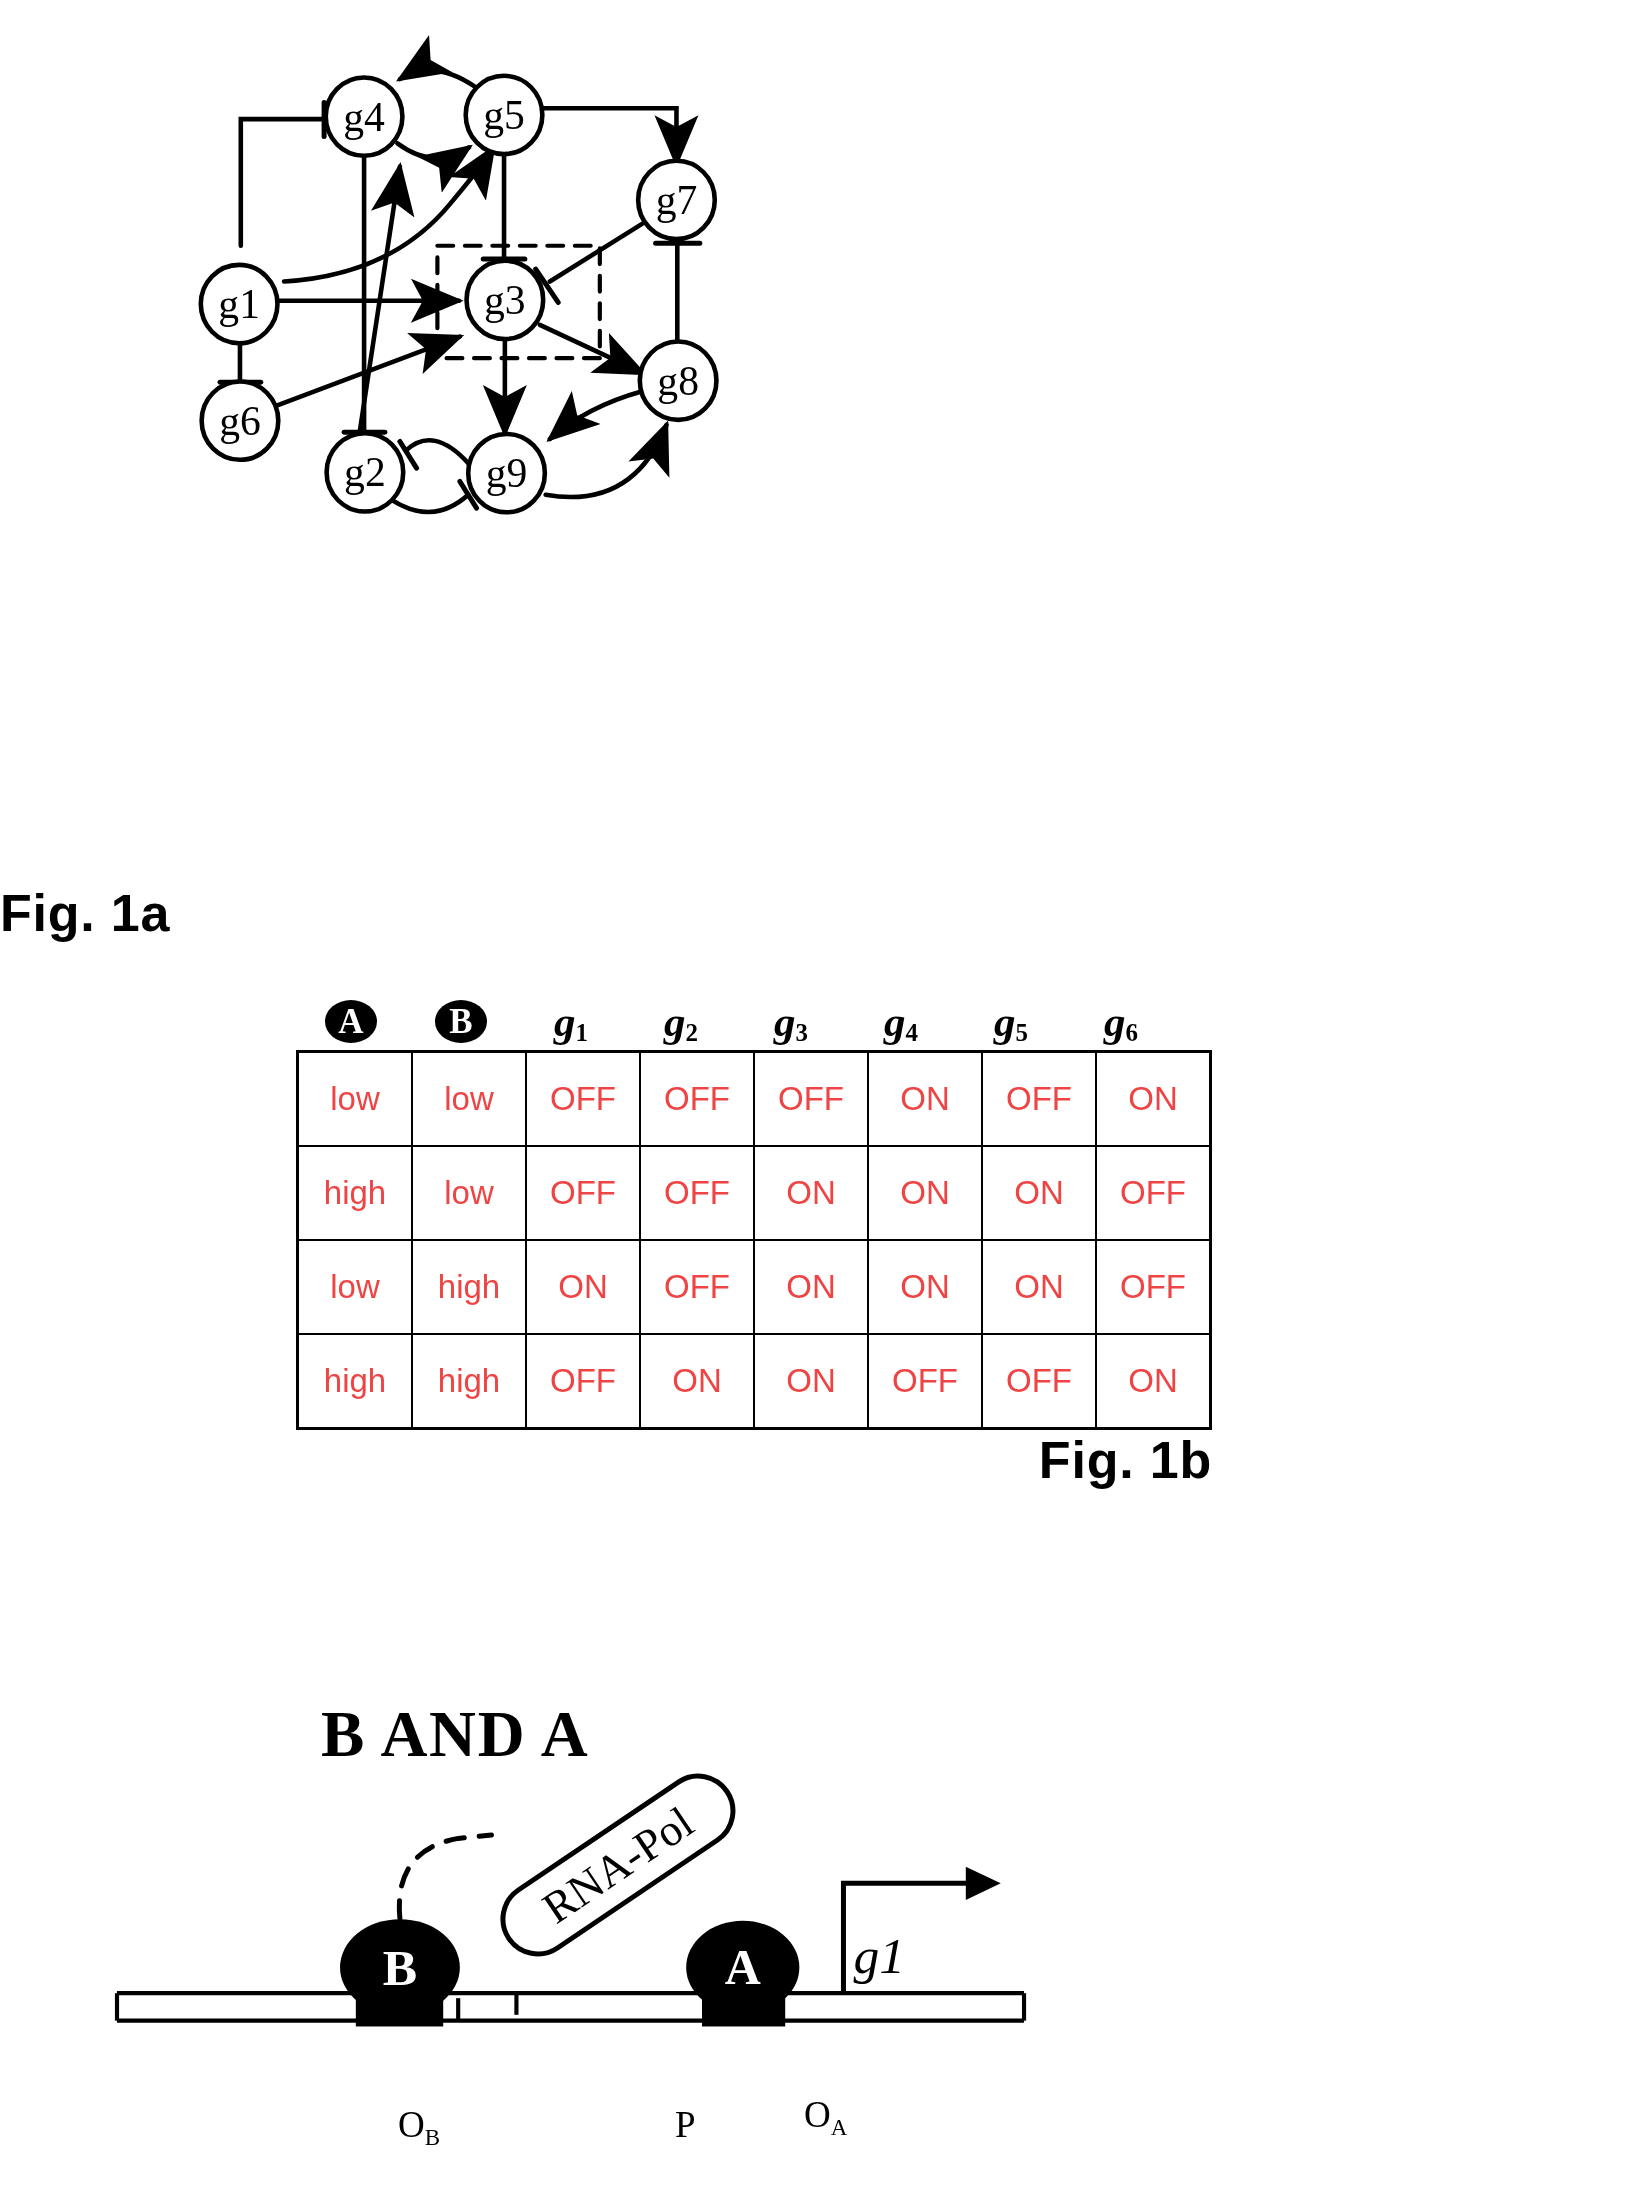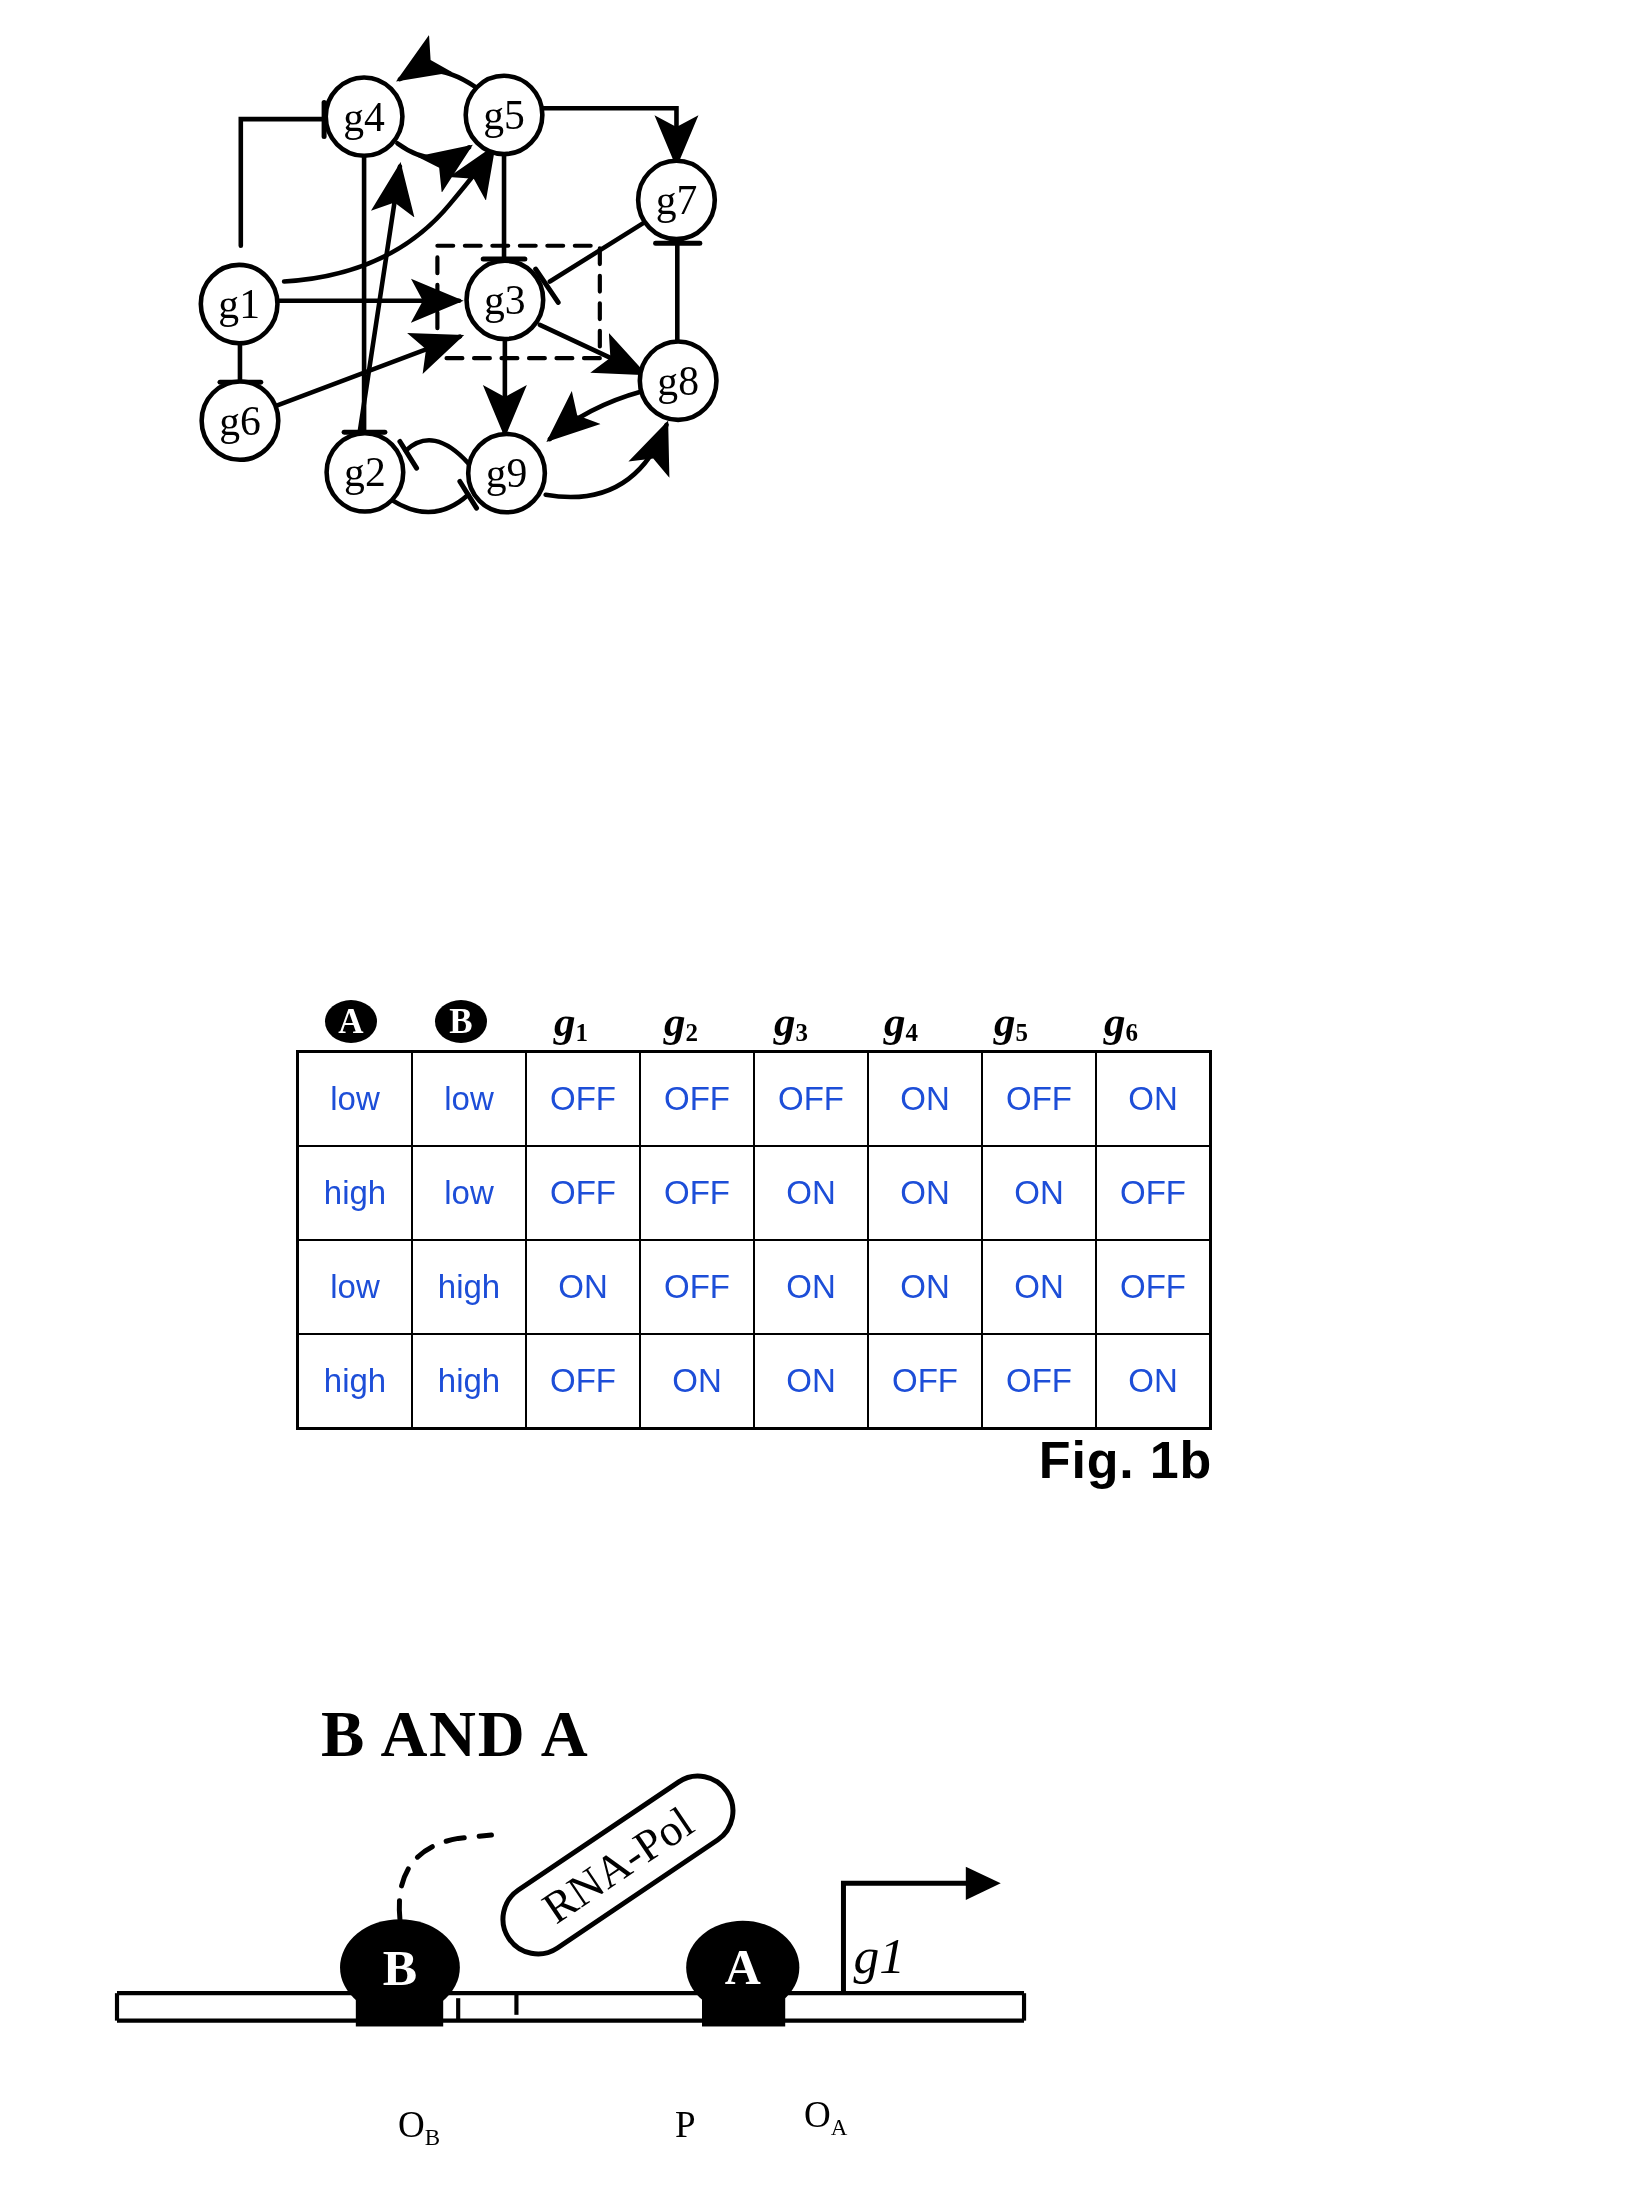--- a/index.html
+++ b/index.html
@@ -55,21 +55,21 @@
     width:883px;
     table-layout:fixed;
     border:3.3px solid #000;
   }
   table.truth td{
     border:2.1px solid #000;
     width:110px;height:90px;
     text-align:center;vertical-align:middle;
     font-family:"Liberation Sans",sans-serif;
     font-size:33px;
-    color:#1d4ed8;
+    color:#ef4444;
   }
   table.truth tr td:first-child,table.truth tr td:nth-child(2){font-size:33px;}
 
   
   #fig1c-wrap{left:100px;top:1657px;width:966px;height:466px;}
   #fig1c-title{
     position:absolute;left:221px;top:40px;
     font-family:"Liberation Serif",serif;
     font-size:65px;letter-spacing:1.7px;white-space:nowrap;font-weight:bold;
   }
@@ -181,20 +181,21 @@
           <ellipse cx="814" cy="457" rx="46" ry="47" fill="#fff" stroke="#000" stroke-width="5.5"></ellipse>
           <text x="814" y="474" text-anchor="middle" font-family="Liberation Serif, serif" font-size="50" fill="#000">g8</text>
         </g>
         <g>
           <ellipse cx="608" cy="568" rx="46" ry="47" fill="#fff" stroke="#000" stroke-width="5.5"></ellipse>
           <text x="608" y="585" text-anchor="middle" font-family="Liberation Serif, serif" font-size="50" fill="#000">g9</text>
         </g>
       </g>
   </svg>
 
+  <div class="figlabel" id="fig1a-label">Fig. 1a</div>
 </div>
 
 <div class="fig" id="fig1b-wrap">
 
   <div id="fig1b-head">
     <div class="hdr-cell hdr-ab">
       <span class="ab-badge">A</span>
     </div>
     <div class="hdr-cell hdr-ab">
       <span class="ab-badge">B</span>

